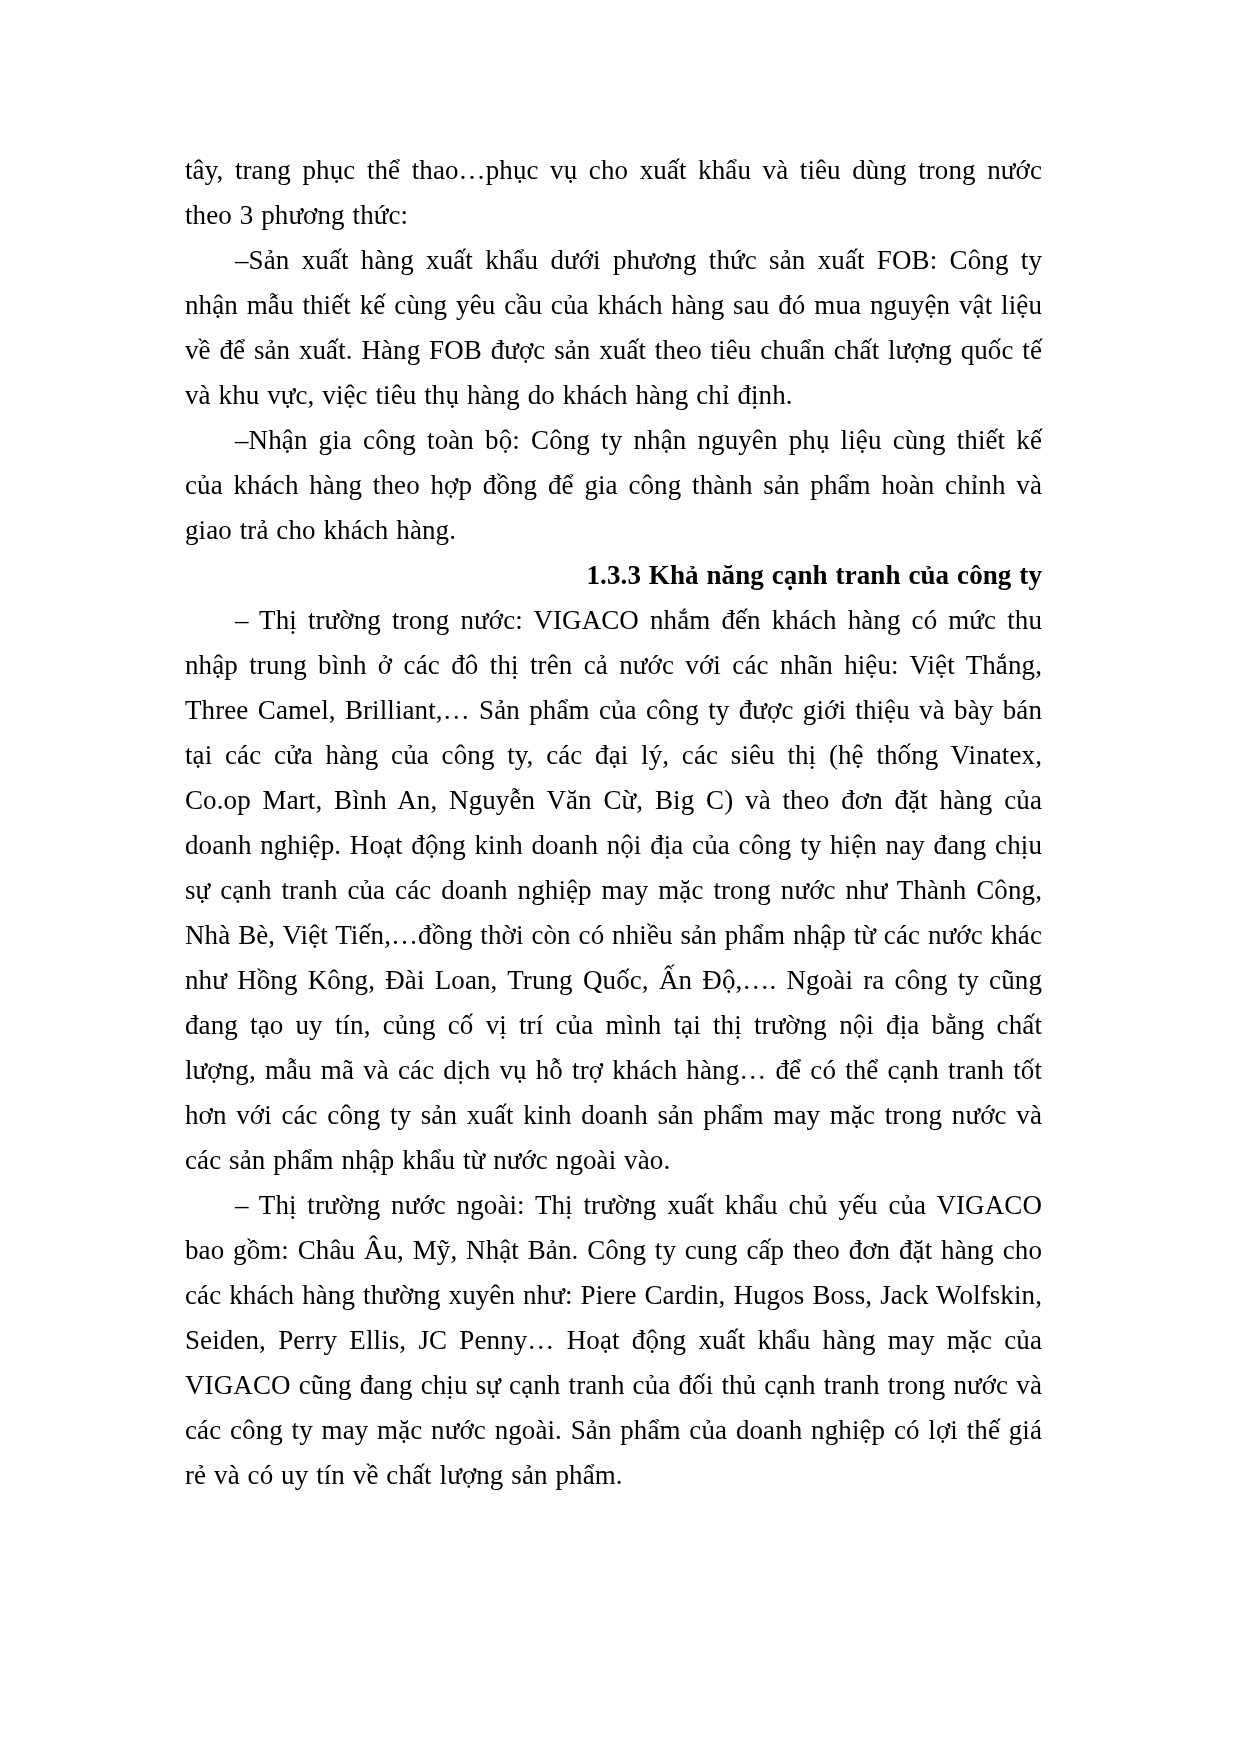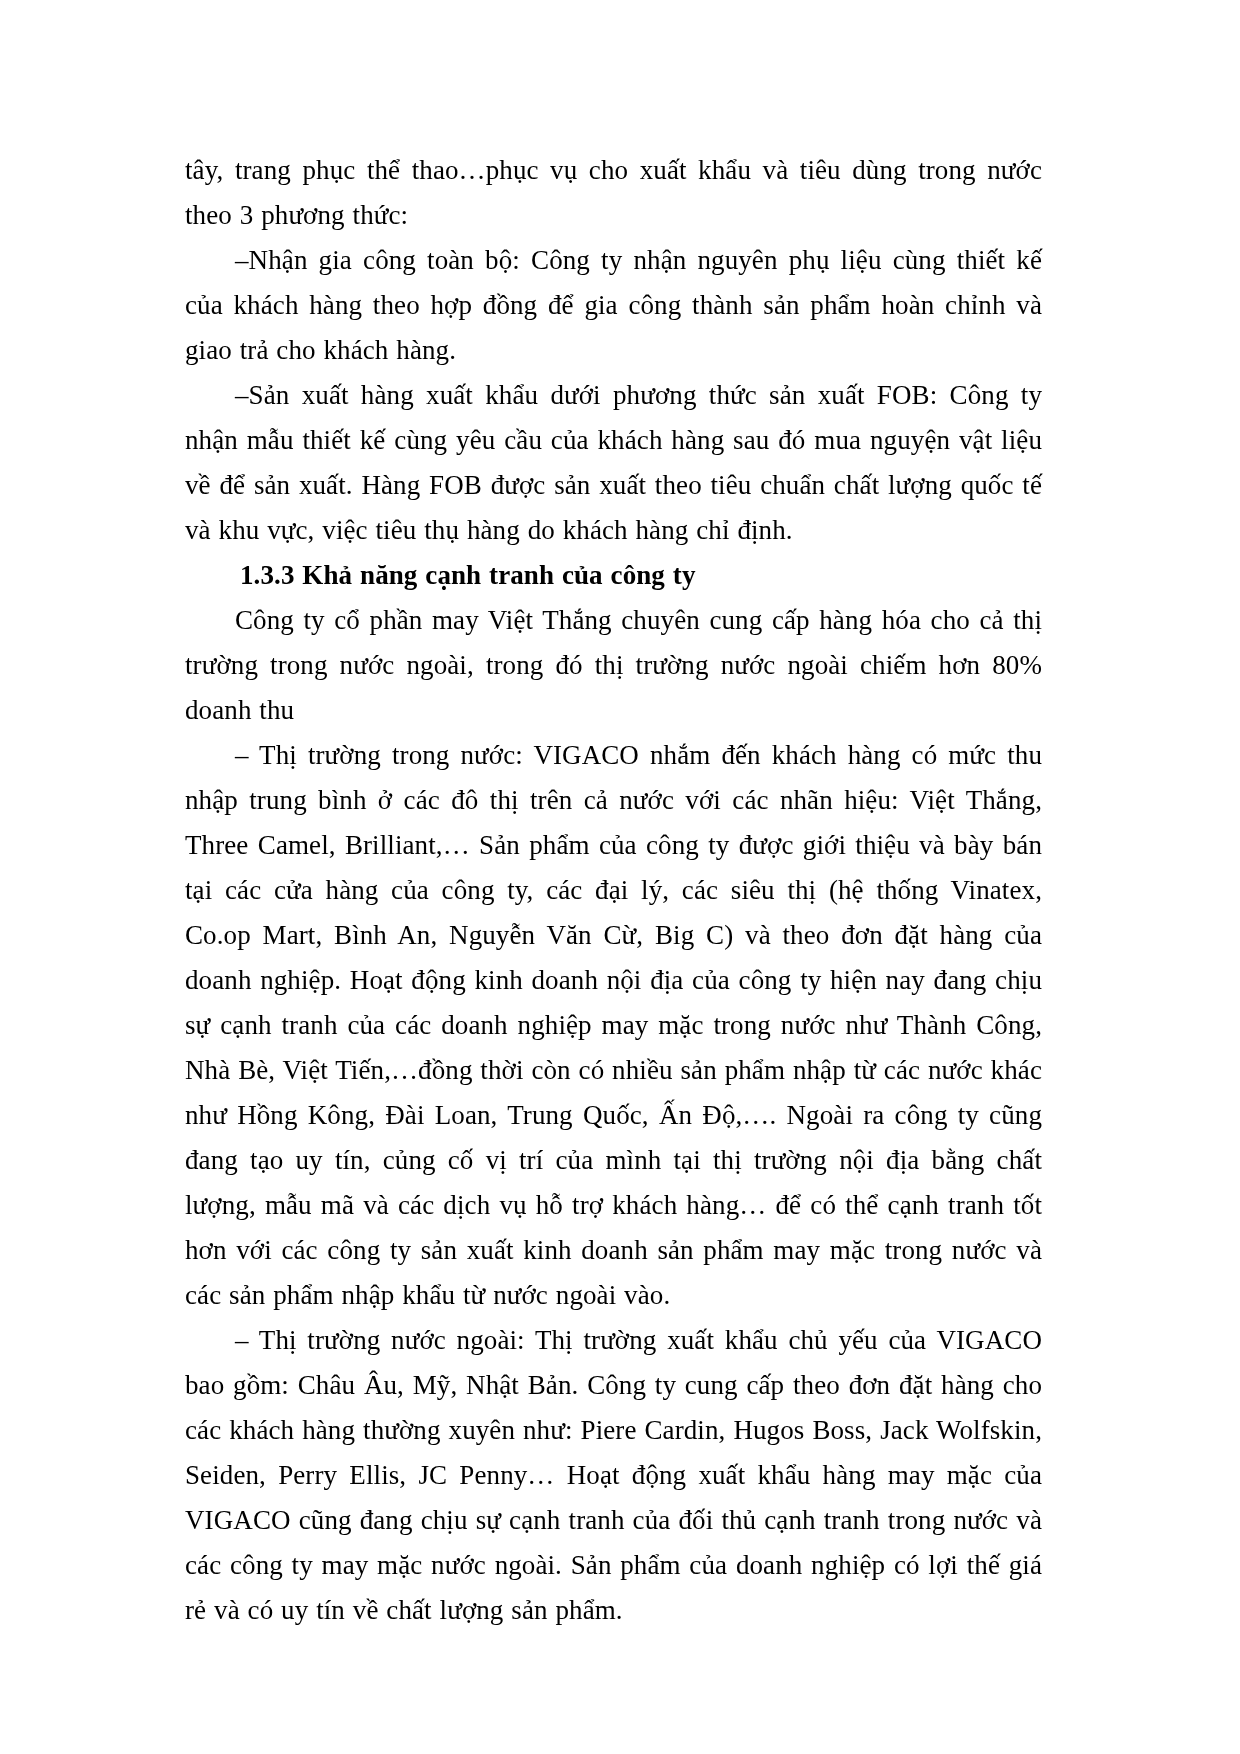--- a/index.html
+++ b/index.html
@@ -33,37 +33,36 @@
   }
   .body-text p.no-indent {
     text-indent: 0;
   }
   .body-text h3 {
     margin: 0;
     font-size: 27px;
     line-height: 45px;
     font-weight: bold;
     text-indent: 55px;
-    text-align: left;
+    text-align: right;
   }
   .page-number {
     position: absolute;
     left: 1098px;
     top: 1563px;
     font-size: 29px;
     line-height: 45px;
   }
 </style>
 </head>
 <body>
 
 <div class="sheet">
   <div class="body-text" id="page-body">
       <p class="no-indent">tây, trang phục thể thao…phục vụ cho xuất khẩu và tiêu dùng trong nước theo 3 phương thức:</p>
+      <p>–Sản xuất hàng xuất khẩu dưới phương thức sản xuất FOB: Công ty nhận mẫu thiết kế cùng yêu cầu của khách hàng sau đó mua nguyện vật liệu về để sản xuất. Hàng FOB được sản xuất theo tiêu chuẩn chất lượng quốc tế và khu vực, việc tiêu thụ hàng do khách hàng chỉ định.</p>
       <p>–Nhận gia công toàn bộ: Công ty nhận nguyên phụ liệu cùng thiết kế của khách hàng theo hợp đồng để gia công thành sản phẩm hoàn chỉnh và giao trả cho khách hàng.</p>
-      <p>–Sản xuất hàng xuất khẩu dưới phương thức sản xuất FOB: Công ty nhận mẫu thiết kế cùng yêu cầu của khách hàng sau đó mua nguyện vật liệu về để sản xuất. Hàng FOB được sản xuất theo tiêu chuẩn chất lượng quốc tế và khu vực, việc tiêu thụ hàng do khách hàng chỉ định.</p>
       <h3>1.3.3 Khả năng cạnh tranh của công ty</h3>
-      <p>Công ty cổ phần may Việt Thắng chuyên cung cấp hàng hóa cho cả thị trường trong nước ngoài, trong đó thị trường nước ngoài chiếm hơn 80% doanh thu</p>
       <p>– Thị trường trong nước: VIGACO nhắm đến khách hàng có mức thu nhập trung bình ở các đô thị trên cả nước với các nhãn hiệu: Việt Thắng, Three Camel, Brilliant,… Sản phẩm của công ty được giới thiệu và bày bán tại các cửa hàng của công ty, các đại lý, các siêu thị (hệ thống Vinatex, Co.op Mart, Bình An, Nguyễn Văn Cừ, Big C) và theo đơn đặt hàng của doanh nghiệp. Hoạt động kinh doanh nội địa của công ty hiện nay đang chịu sự cạnh tranh của các doanh nghiệp may mặc trong nước như Thành Công, Nhà Bè, Việt Tiến,…đồng thời còn có nhiều sản phẩm nhập từ các nước khác như Hồng Kông, Đài Loan, Trung Quốc, Ấn Độ,…. Ngoài ra công ty cũng đang tạo uy tín, củng cố vị trí của mình tại thị trường nội địa bằng chất lượng, mẫu mã và các dịch vụ hỗ trợ khách hàng… để có thể cạnh tranh tốt hơn với các công ty sản xuất kinh doanh sản phẩm may mặc trong nước và các sản phẩm nhập khẩu từ nước ngoài vào.</p>
       <p>– Thị trường nước ngoài: Thị trường xuất khẩu chủ yếu của VIGACO bao gồm: Châu Âu, Mỹ, Nhật Bản. Công ty cung cấp theo đơn đặt hàng cho các khách hàng thường xuyên như: Piere Cardin, Hugos Boss, Jack Wolfskin, Seiden, Perry Ellis, JC Penny… Hoạt động xuất khẩu hàng may mặc của VIGACO cũng đang chịu sự cạnh tranh của đối thủ cạnh tranh trong nước và các công ty may mặc nước ngoài. Sản phẩm của doanh nghiệp có lợi thế giá rẻ và có uy tín về chất lượng sản phẩm.</p>
     </div>
   <div class="page-number">7</div>
 </div>
 
 </body></html>

